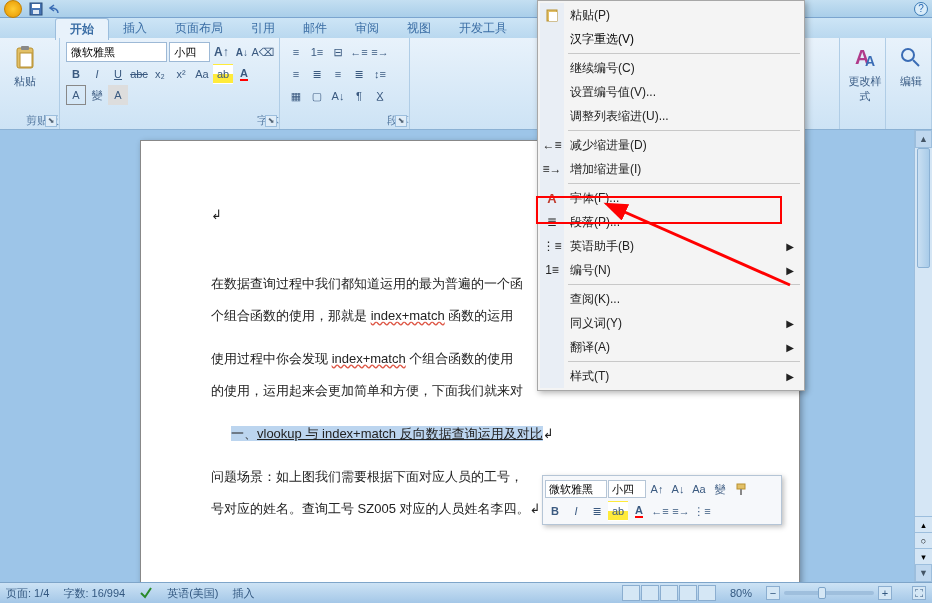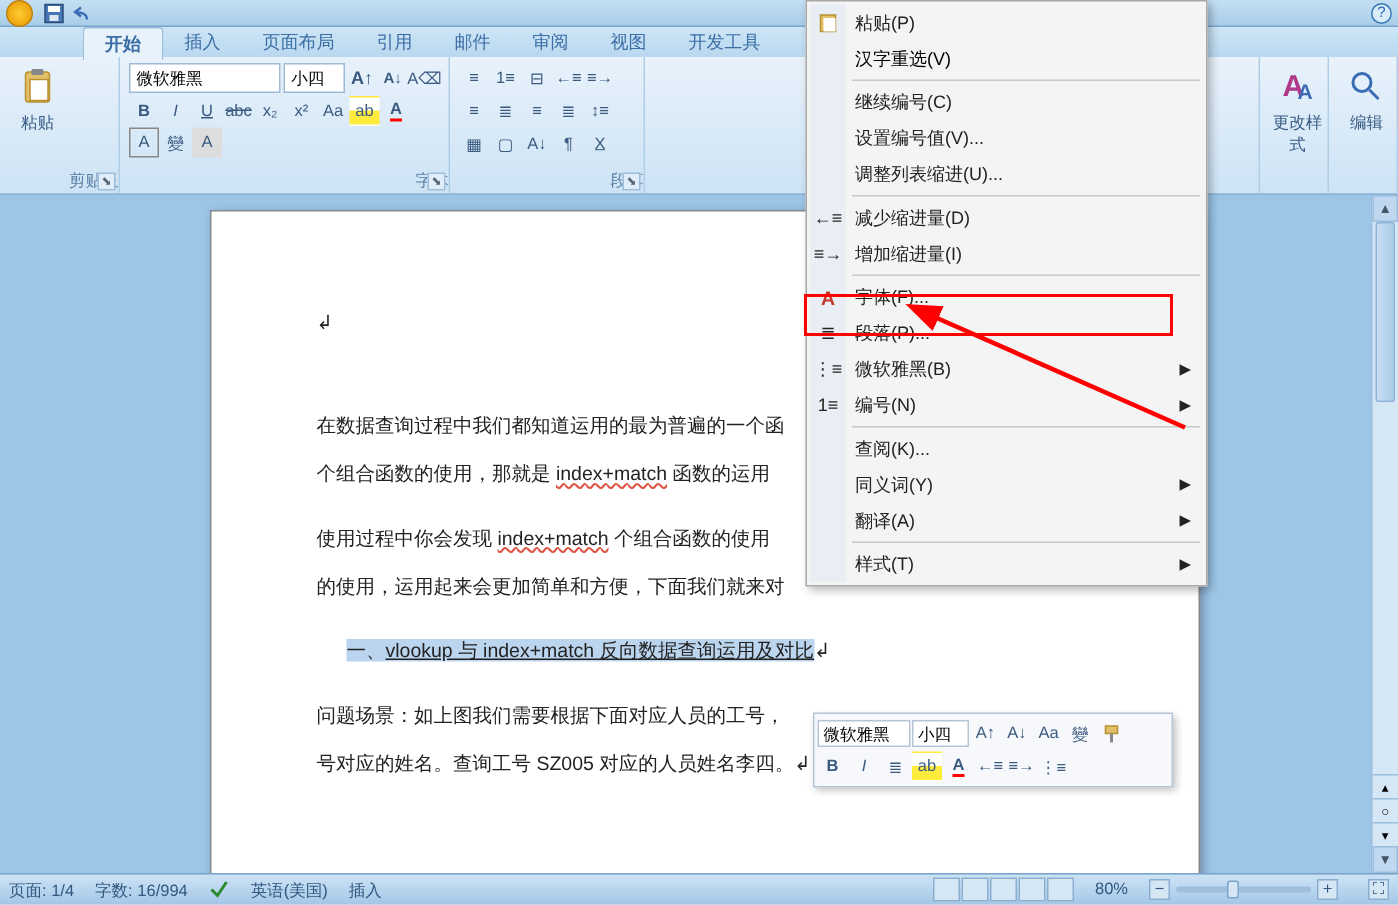--- a/index.html
+++ b/index.html
@@ -94,21 +94,21 @@
   <div class="tab">插入</div>
   <div class="tab">页面布局</div>
   <div class="tab">引用</div>
   <div class="tab">邮件</div>
   <div class="tab">审阅</div>
   <div class="tab">视图</div>
   <div class="tab">开发工具</div>
 </div>
 
 <div class="ribbon">
-  <div class="group" style="width:80px">
+  <div class="group" style="width:60px">
     <div class="group-inner">
       <div class="big-btn">
         <svg viewBox="0 0 28 28">
             <rect x="6" y="4" width="16" height="20" rx="2" fill="#e2c067" stroke="#b89030"></rect>
             <rect x="10" y="2" width="8" height="4" rx="1" fill="#888"></rect>
             <rect x="9" y="9" width="12" height="14" fill="#fff" stroke="#b89030"></rect>
           </svg>
         <span>粘贴</span>
       </div>
     </div>
@@ -265,21 +265,21 @@
   <div class="menu-item">
       <span class="mi-icon" style="color:#c0392b;font-weight:bold;font-size:13px">A</span>
       <span>字体(F)...</span>
     </div>
   <div class="menu-item">
       <span class="mi-icon">≣</span>
       <span>段落(P)...</span>
     </div>
   <div class="menu-item">
       <span class="mi-icon">⋮≡</span>
-      <span>微软雅黑(B)</span>
+      <span>英语助手(B)</span>
       <span class="arrow-r">▶</span>
     </div>
   <div class="menu-item">
       <span class="mi-icon">1≡</span>
       <span>编号(N)</span>
       <span class="arrow-r">▶</span>
     </div>
   <div class="menu-sep"></div>
   <div class="menu-item">
       <span>查阅(K)...</span>

